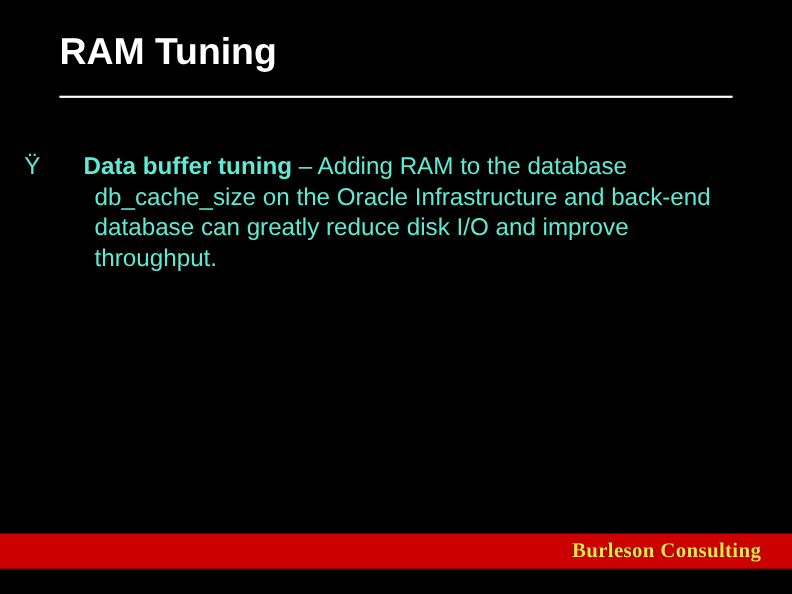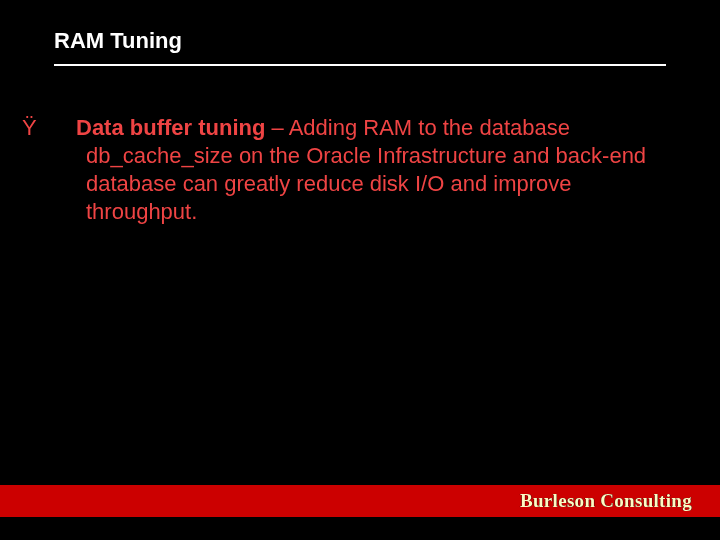--- a/index.html
+++ b/index.html
@@ -10,38 +10,38 @@
     color: #fff;
     position: relative;
   }
   .slide {
     width: 720px;
     height: 540px;
     position: relative;
     padding: 28px 54px 0 54px;
   }
   .title {
-    font-size: 22px;
+    font-size: 34px;
     font-weight: bold;
     color: #fff;
-    margin-bottom: 10px;
+    margin-bottom: 20px;
   }
   .hr {
     border: none;
     border-top: 2px solid #fff;
     margin-bottom: 48px;
     width: 612px;
   }
   .bullets {
     list-style: none;
   }
   .bullets li {
     font-size: 22px;
     line-height: 1.28;
-    color: #ef4444;
+    color: #5eead4;
     margin-bottom: 44px;
     padding-left: 32px;
     text-indent: -32px;
   }
   .bullet-mark {
     display: inline-block;
     width: 22px;
     text-align: left;
   }
   .bold { font-weight: bold; }
@@ -54,21 +54,21 @@
     background: #cc0000;
     display: flex;
     align-items: center;
     justify-content: flex-end;
     padding-right: 28px;
   }
   .footer-brand {
     font-family: Georgia, 'Times New Roman', serif;
     font-weight: bold;
     font-size: 19px;
-    color: #fef9c3;
+    color: #fde047;
     text-shadow: 0.5px 0 0 #400, -0.5px 0 0 #400;
     letter-spacing: 0.3px;
   }
 </style>
 </head>
 <body>
 
 <div class="slide">
   <h1 class="title">RAM Tuning</h1>
   <hr class="hr">

